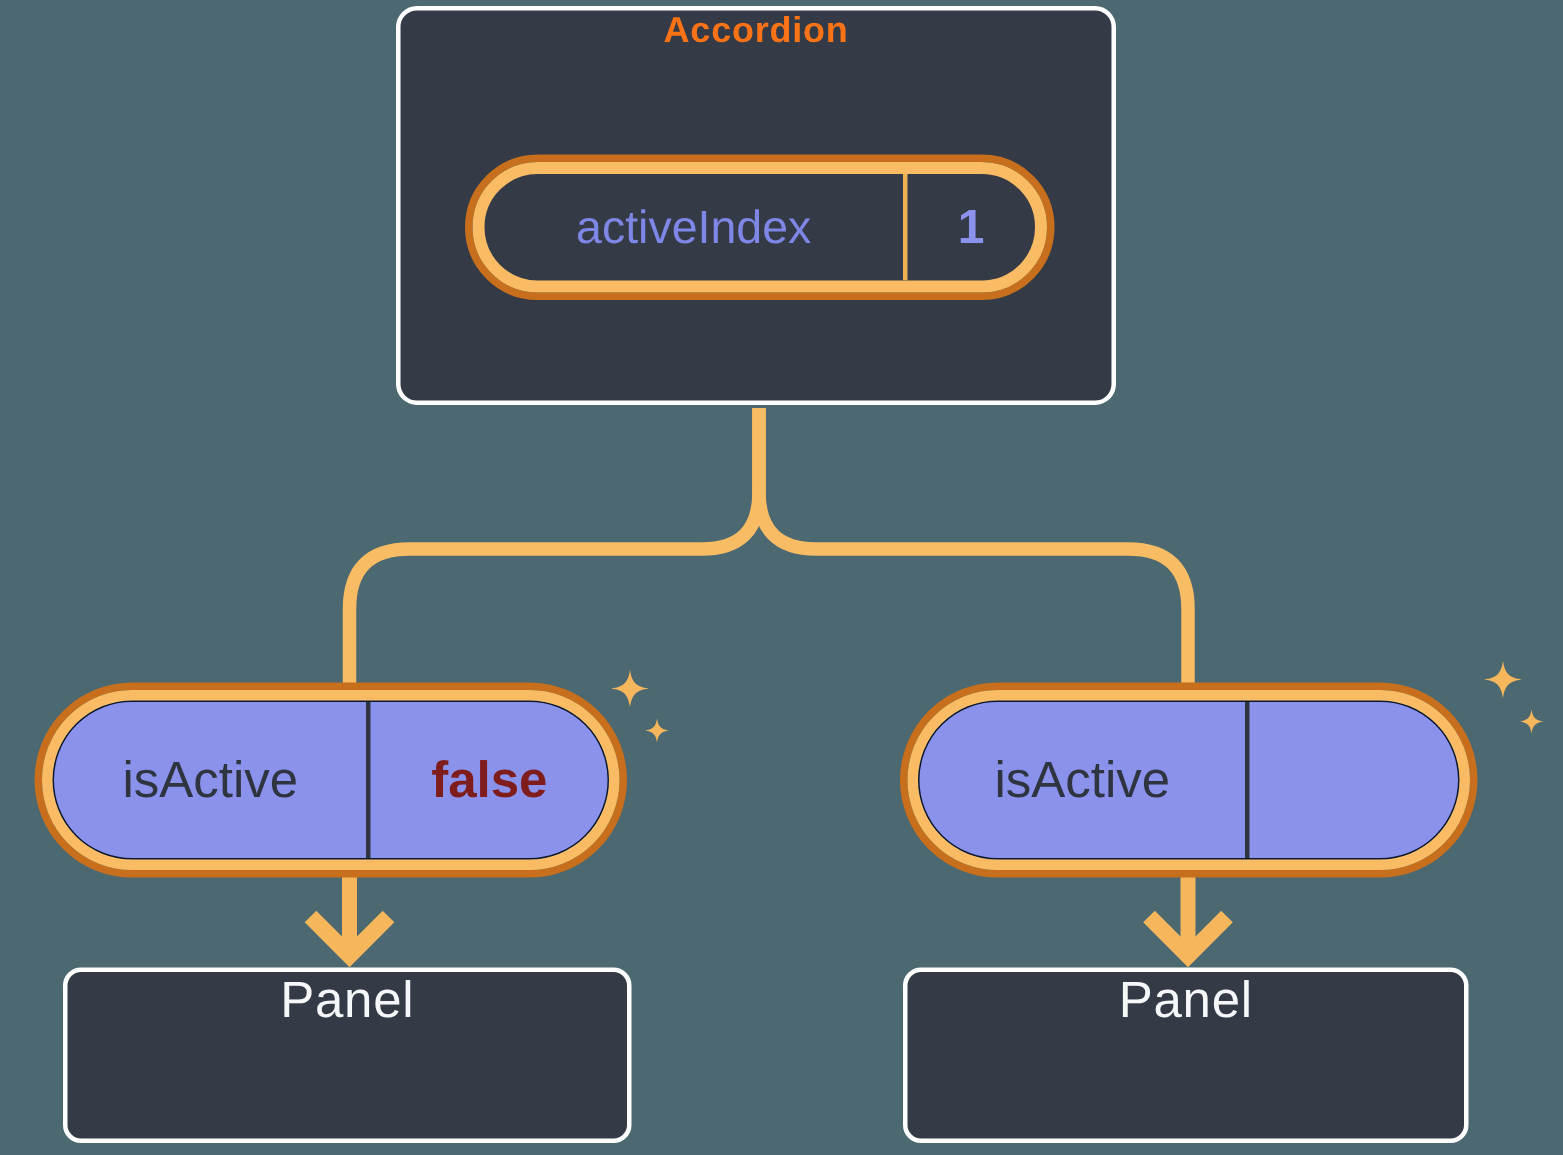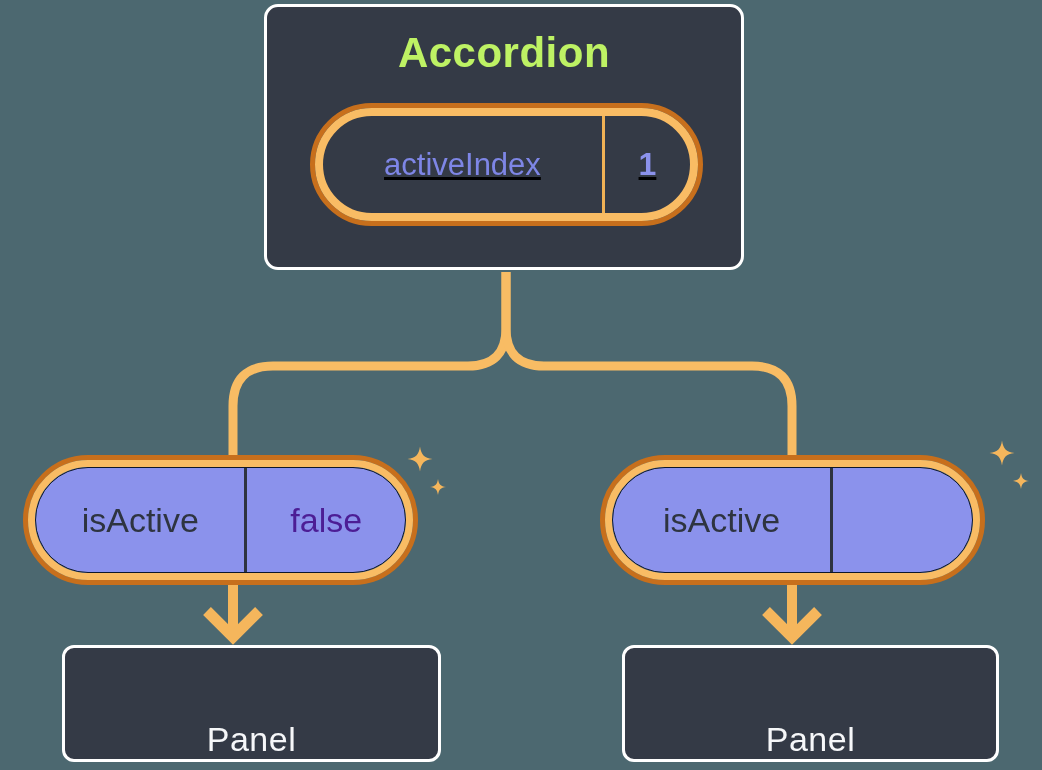--- a/index.html
+++ b/index.html
@@ -14,45 +14,44 @@
     overflow:hidden;
   }
   .layer-svg{position:absolute;left:0;top:0;width:1042px;height:770px;}
 
   .node{
     position:absolute;box-sizing:border-box;
     background:#343A46;border:3px solid #FFFFFF;border-radius:14px;
   }
   .accordion-box{left:264px;top:4px;width:480px;height:266px;}
   .accordion-title{
-    margin-top:22px;text-align:center;
-    font-size:42px;font-weight:600;color:#bef264;letter-spacing:.5px;
+    text-align:center;
+    font-size:24px;font-weight:600;color:#f97316;letter-spacing:.5px;
   }
 
   .panel-box{
-    display:flex;align-items:flex-end;justify-content:center;
+    display:flex;align-items:flex-start;justify-content:center;
     border-radius:12px;
-    margin-left:20px;
   }
   .panel-left{left:42px;top:645px;width:379px;height:117px;}
   .panel-right{left:602px;top:645px;width:377px;height:117px;}
   .panel-label{font-size:34px;font-weight:500;color:#F6F7F9;letter-spacing:.5px;}
 
   
   .pill-outer{
     position:absolute;box-sizing:border-box;
     border:5px solid #C76F1C;border-radius:999px;
   }
   .pill-ring{
     box-sizing:border-box;width:100%;height:100%;
     border:8px solid #F9BC64;border-radius:999px;
     display:flex;align-items:stretch;overflow:hidden;
   }
   
-  .pill-top{left:310px;top:103px;width:393px;height:123px;text-decoration:underline;}
+  .pill-top{left:310px;top:103px;width:393px;height:97px;}
   .pill-top .pill-ring{background:#343A46;}
   .pill-top .cell-name{flex:0 0 76%;display:flex;align-items:center;justify-content:center;}
   .pill-top .cell-value{flex:1;display:flex;align-items:center;justify-content:center;}
   .pill-top .divider{width:3px;background:#F0B155;}
   .pill-top .state-name{font-size:31px;color:#7E86E6;}
   .pill-top .state-value{font-size:32px;font-weight:700;color:#8B92EC;}
 
   
   .pill-purple .pill-ring{border-width:7px;background:transparent;padding:0;}
   .pill-inner{
@@ -61,21 +60,21 @@
     background:#8B92EC;display:flex;align-items:stretch;overflow:hidden;
   }
   .pill-left{left:23px;top:455px;width:395px;height:130px;}
   .pill-right{left:600px;top:455px;width:385px;height:130px;}
   .pill-left .cell-name{flex:0 0 56.5%;}
   .pill-right .cell-name{flex:0 0 60.5%;}
   .pill-purple .cell-name{display:flex;align-items:center;justify-content:center;}
   .pill-purple .cell-value{flex:1;display:flex;align-items:center;justify-content:center;}
   .pill-purple .divider{width:3px;background:#2E3440;}
   .pill-purple .state-name{font-size:34px;color:#2E3440;}
-  .pill-purple .state-value{font-size:34px;font-weight:400;color:#4c1d95;}
+  .pill-purple .state-value{font-size:34px;font-weight:700;color:#7f1d1d;}
 </style>
 </head>
 <body>
 
 <div class="canvas">
 
   <svg class="layer-svg" viewBox="0 0 1042 770" xmlns="http://www.w3.org/2000/svg">
 
     <path d="M506 272 L506 328 Q506 366 468 366 L273 366 Q233 366 233 406 L233 458" fill="none" stroke="#F8BC64" stroke-width="9"></path>
     <path d="M506 272 L506 328 Q506 366 544 366 L752 366 Q792 366 792 406 L792 458" fill="none" stroke="#F8BC64" stroke-width="9"></path>

